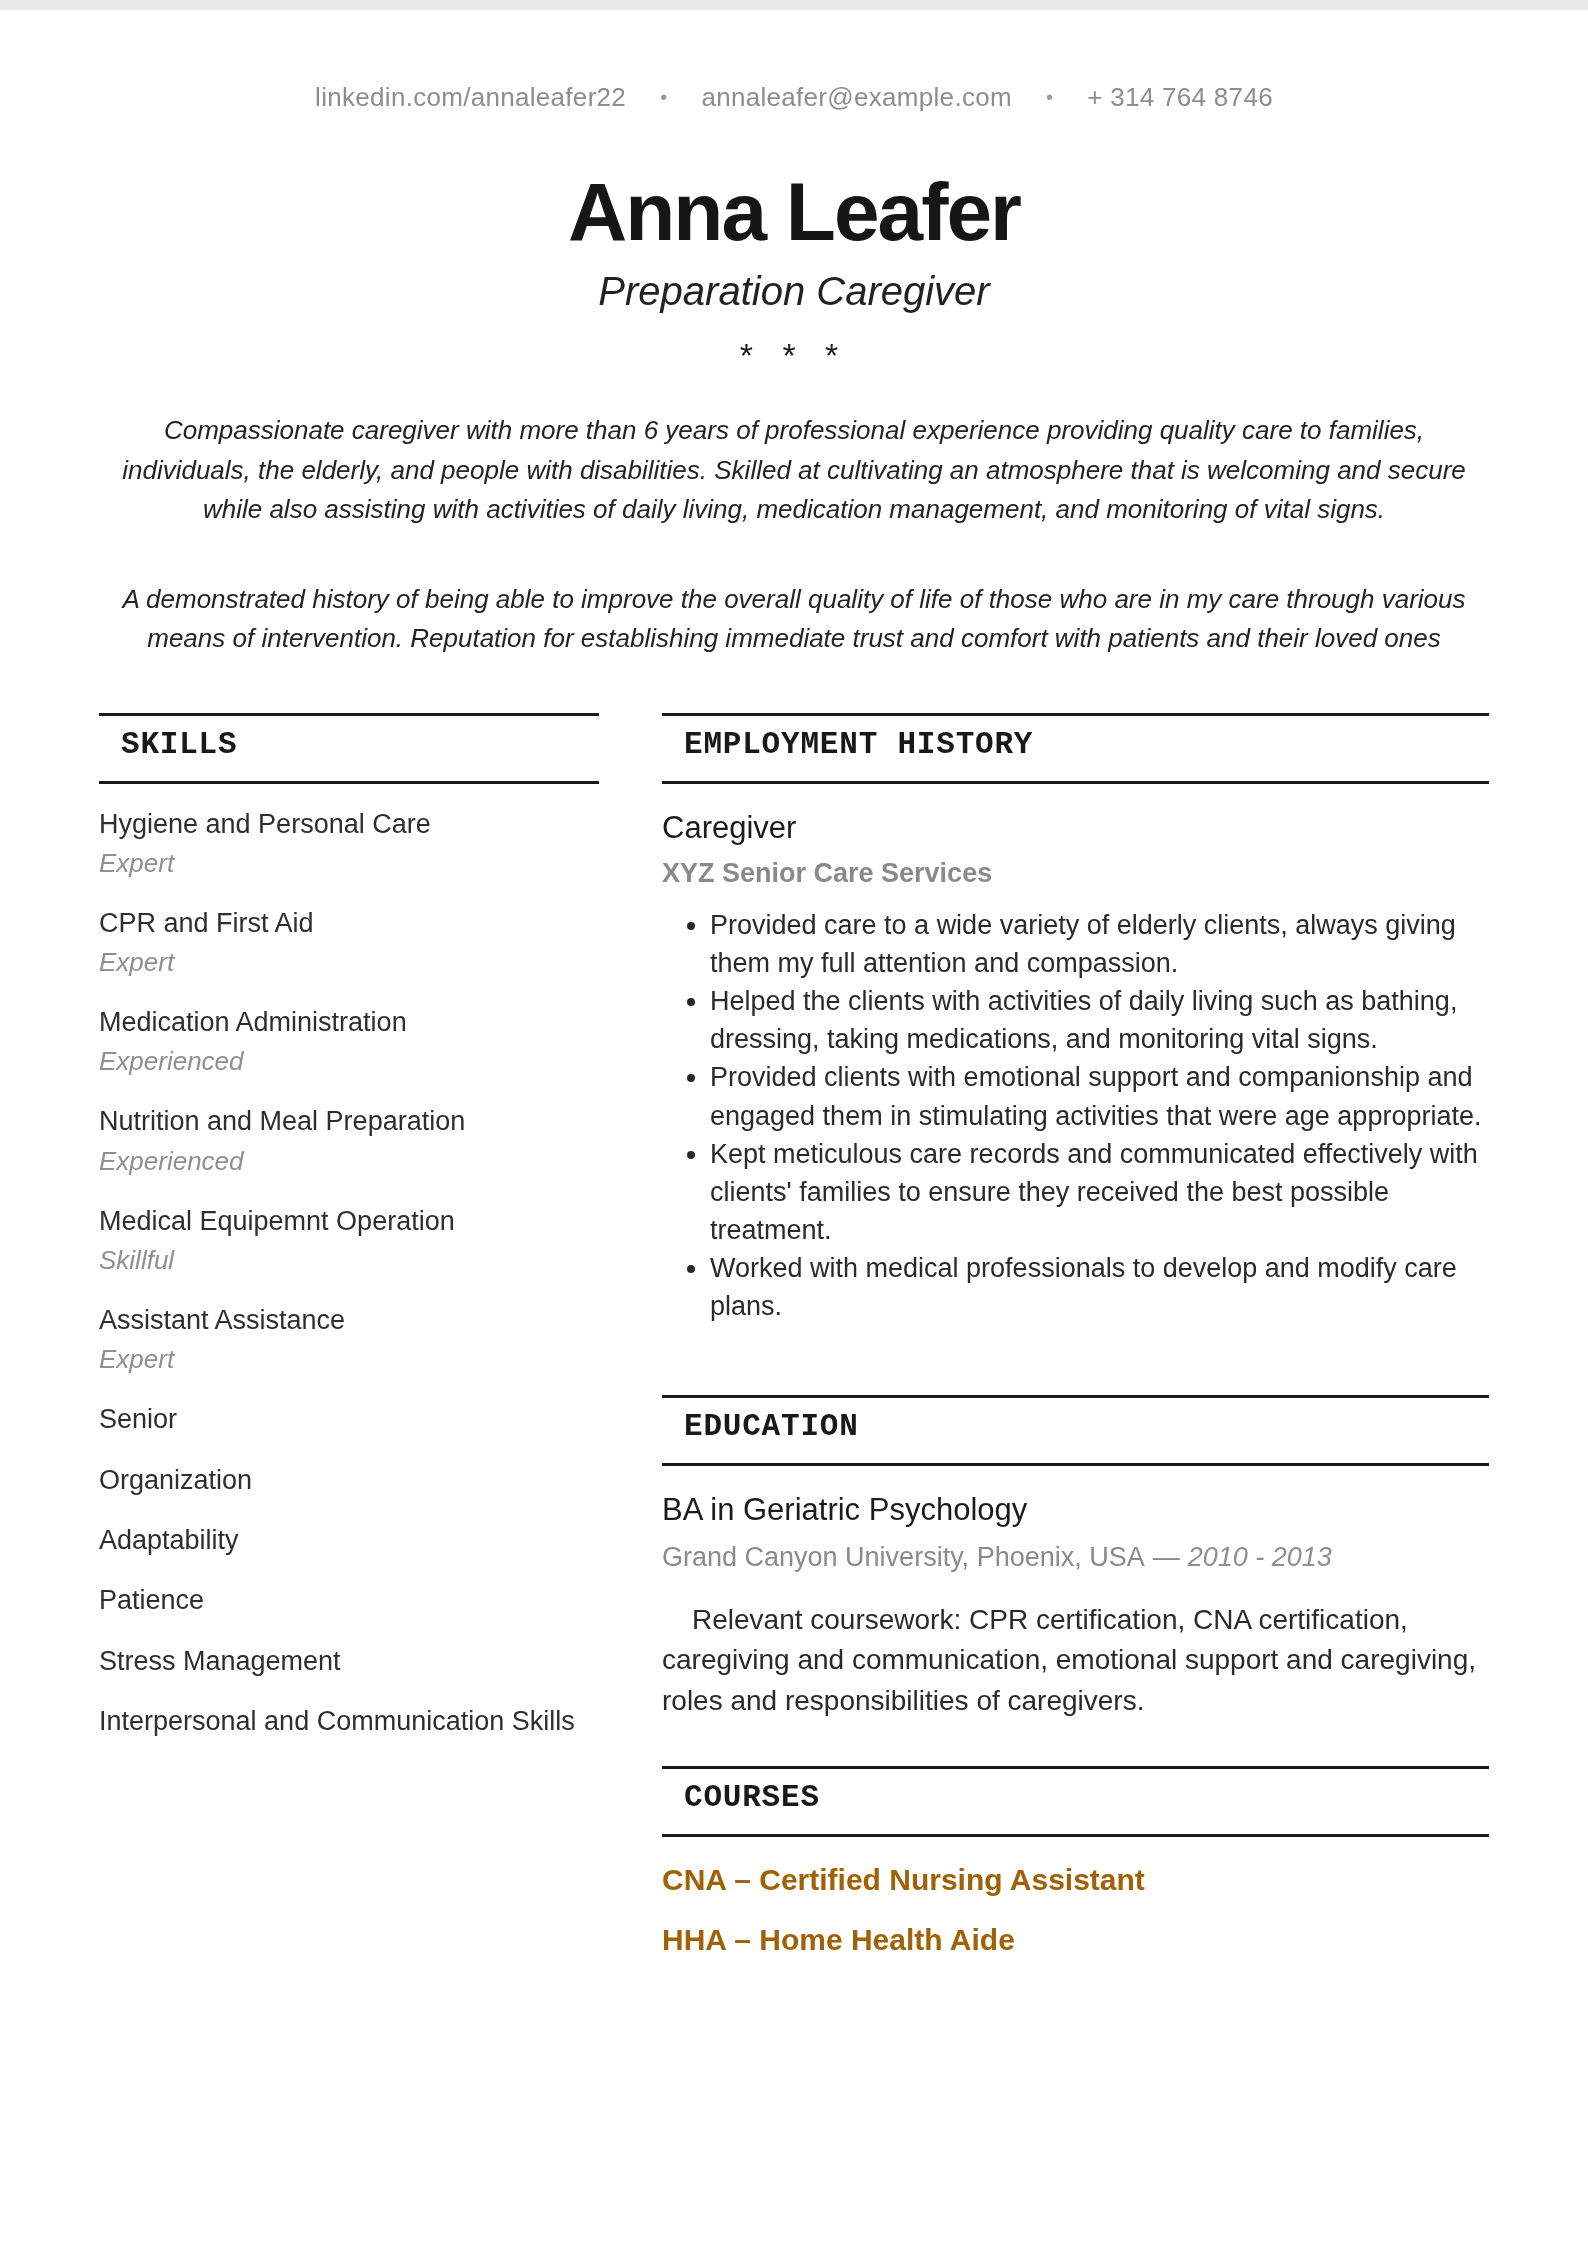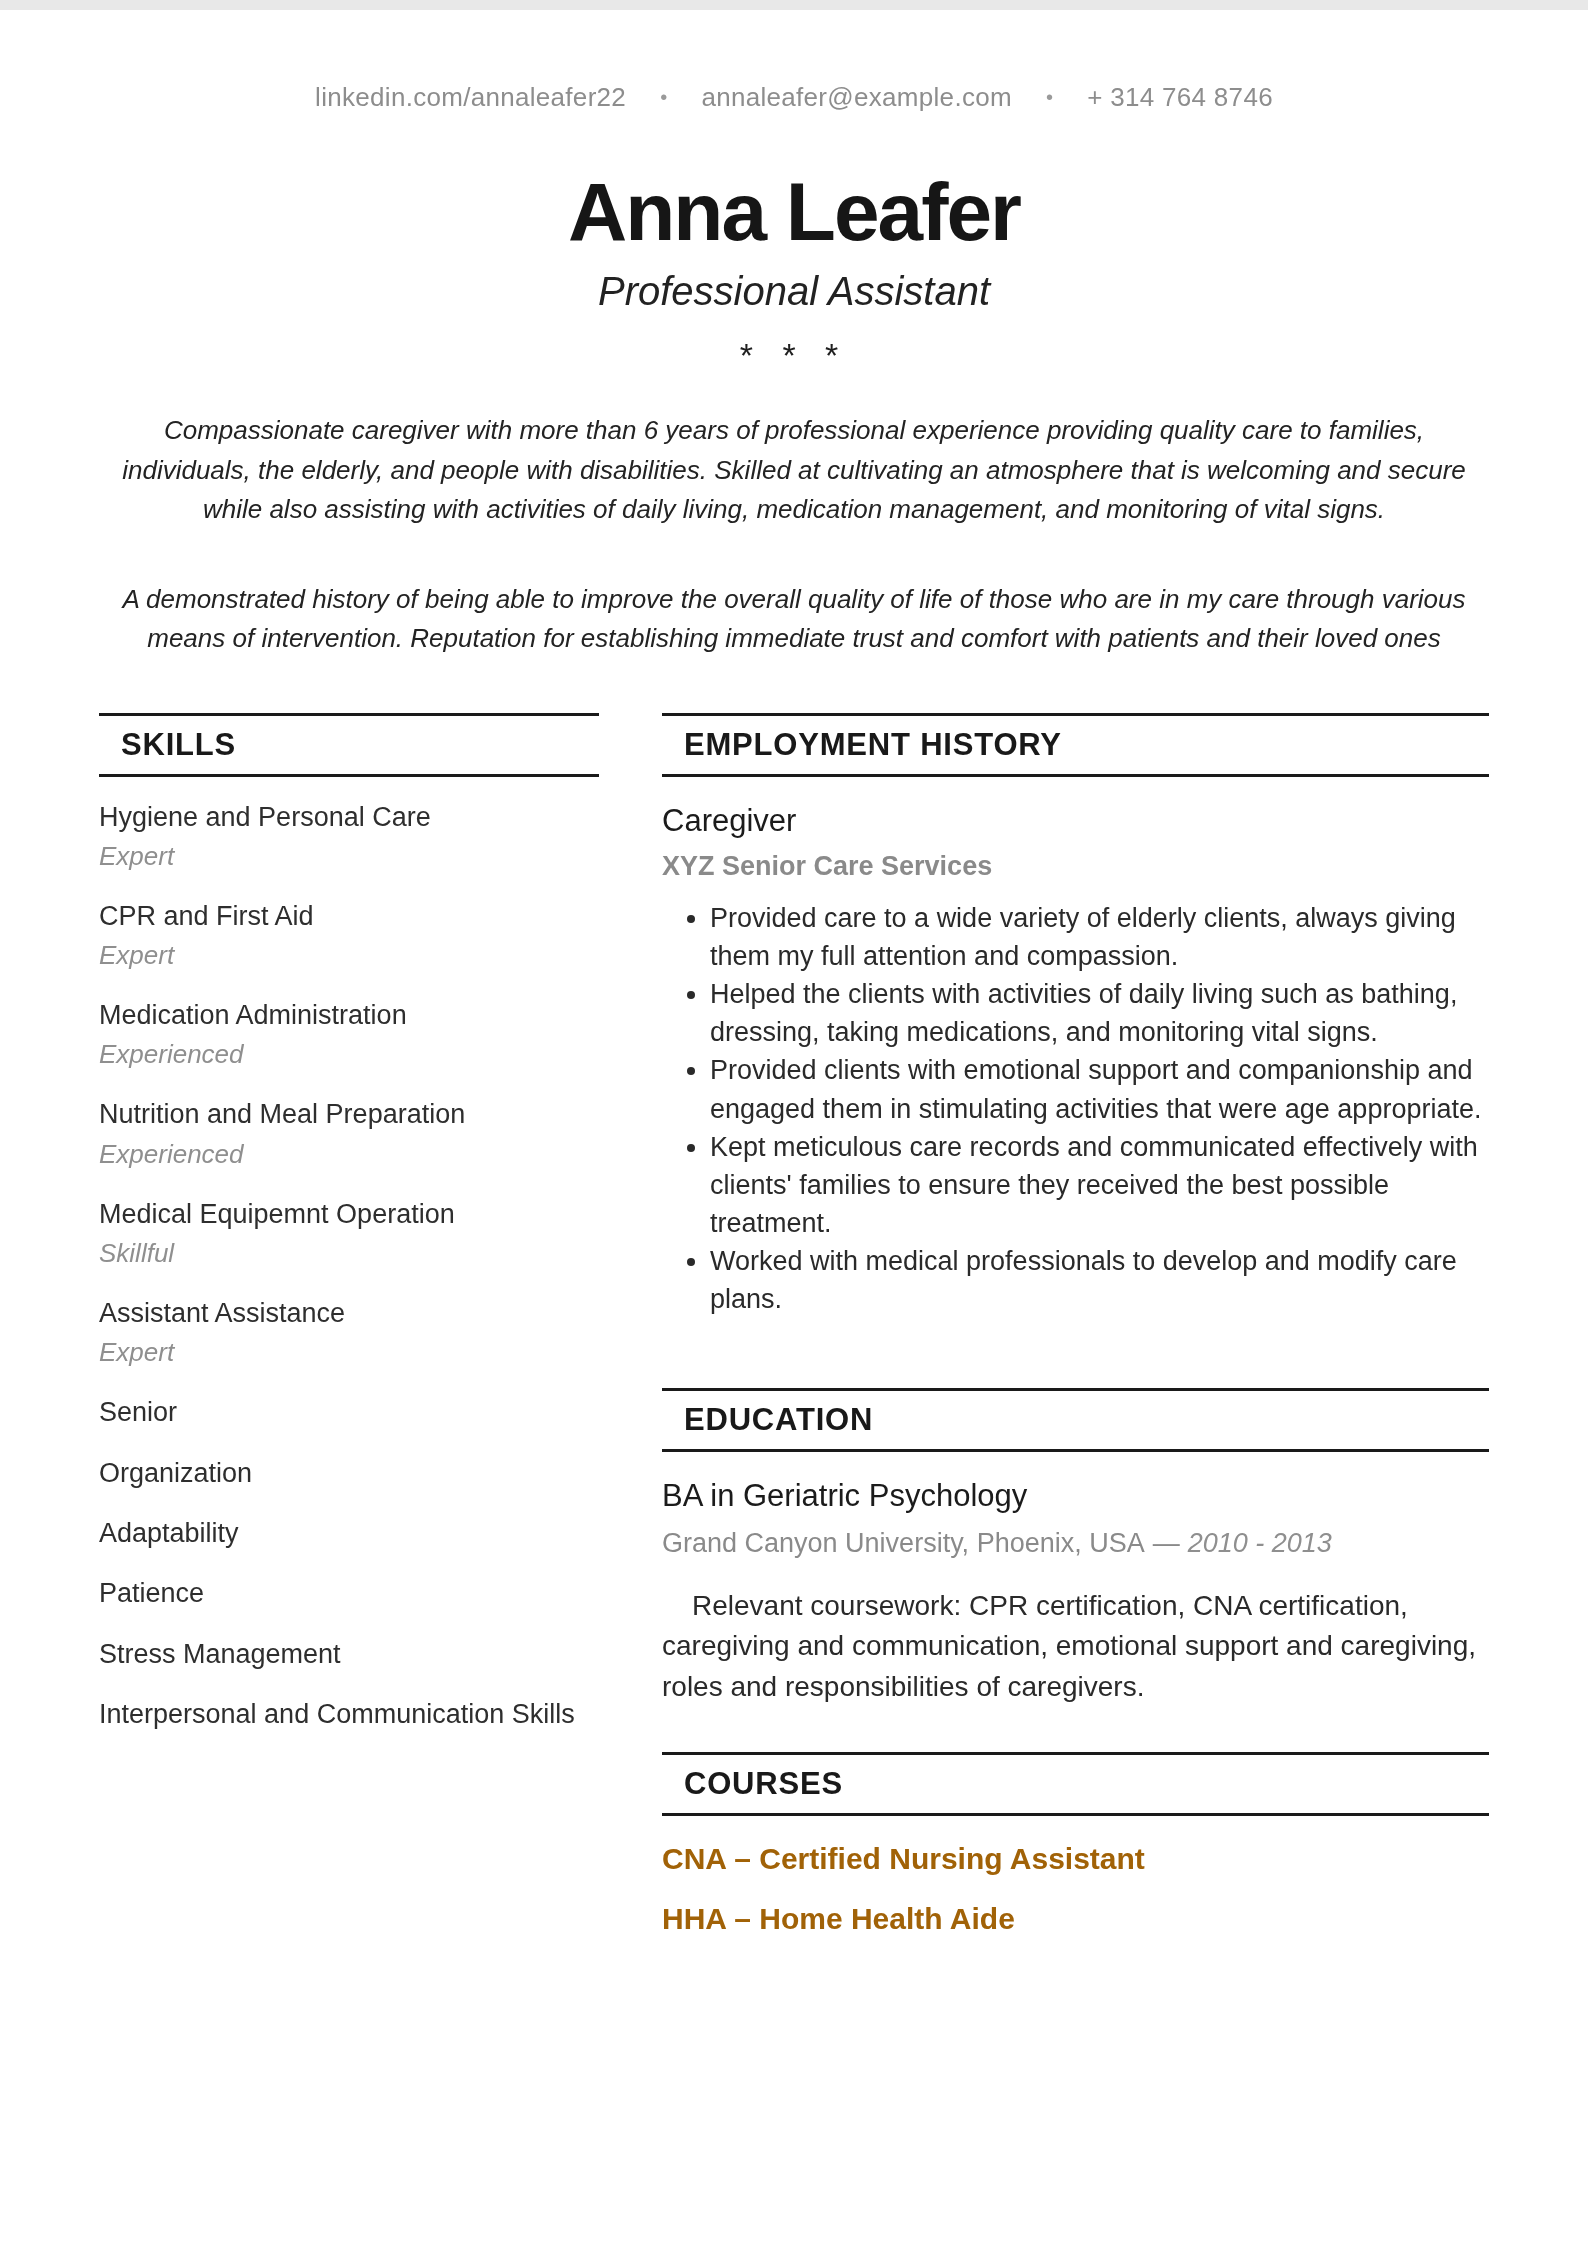--- a/index.html
+++ b/index.html
@@ -67,21 +67,22 @@
   .columns {
     margin-top: 54px;
     display: grid;
     grid-template-columns: 500px 827px;
     column-gap: 63px;
   }
 
   .section-header {
     border-top: 3px solid #1a1a1a;
     border-bottom: 3px solid #1a1a1a;
-    padding: 11px 0 11px 22px;
+    padding: 11px 0 18px 22px;
+    font-family: Liberation Mono, monospace;
   }
   .section-header.spaced { margin-top: 70px; }
   .section-header.spaced-sm { margin-top: 45px; }
   .section-title {
     font-size: 31px;
     font-weight: bold;
     letter-spacing: 0.8px;
     color: #191919;
     line-height: 1.15;
   }
@@ -162,21 +163,21 @@
 
   <div class="contact-row">
     <span>linkedin.com/annaleafer22</span>
     <span class="contact-sep">•</span>
     <span>annaleafer@example.com</span>
     <span class="contact-sep">•</span>
     <span>+ 314 764 8746</span>
   </div>
 
   <div class="candidate-name">Anna Leafer</div>
-  <div class="candidate-title">Professional Assistant</div>
+  <div class="candidate-title">Preparation Caregiver</div>
   <div class="stars">* * *</div>
 
   <p class="summary">Compassionate caregiver with more than 6 years of professional experience providing quality care to families, individuals, the elderly, and people with disabilities. Skilled at cultivating an atmosphere that is welcoming and secure while also assisting with activities of daily living, medication management, and monitoring of vital signs.</p>
   <p class="summary second">A demonstrated history of being able to improve the overall quality of life of those who are in my care through various means of intervention. Reputation for establishing immediate trust and comfort with patients and their loved ones</p>
 
   <div class="columns">
 
     <div class="col-left">
       <div class="section-header">
         <div class="section-title">SKILLS</div>

